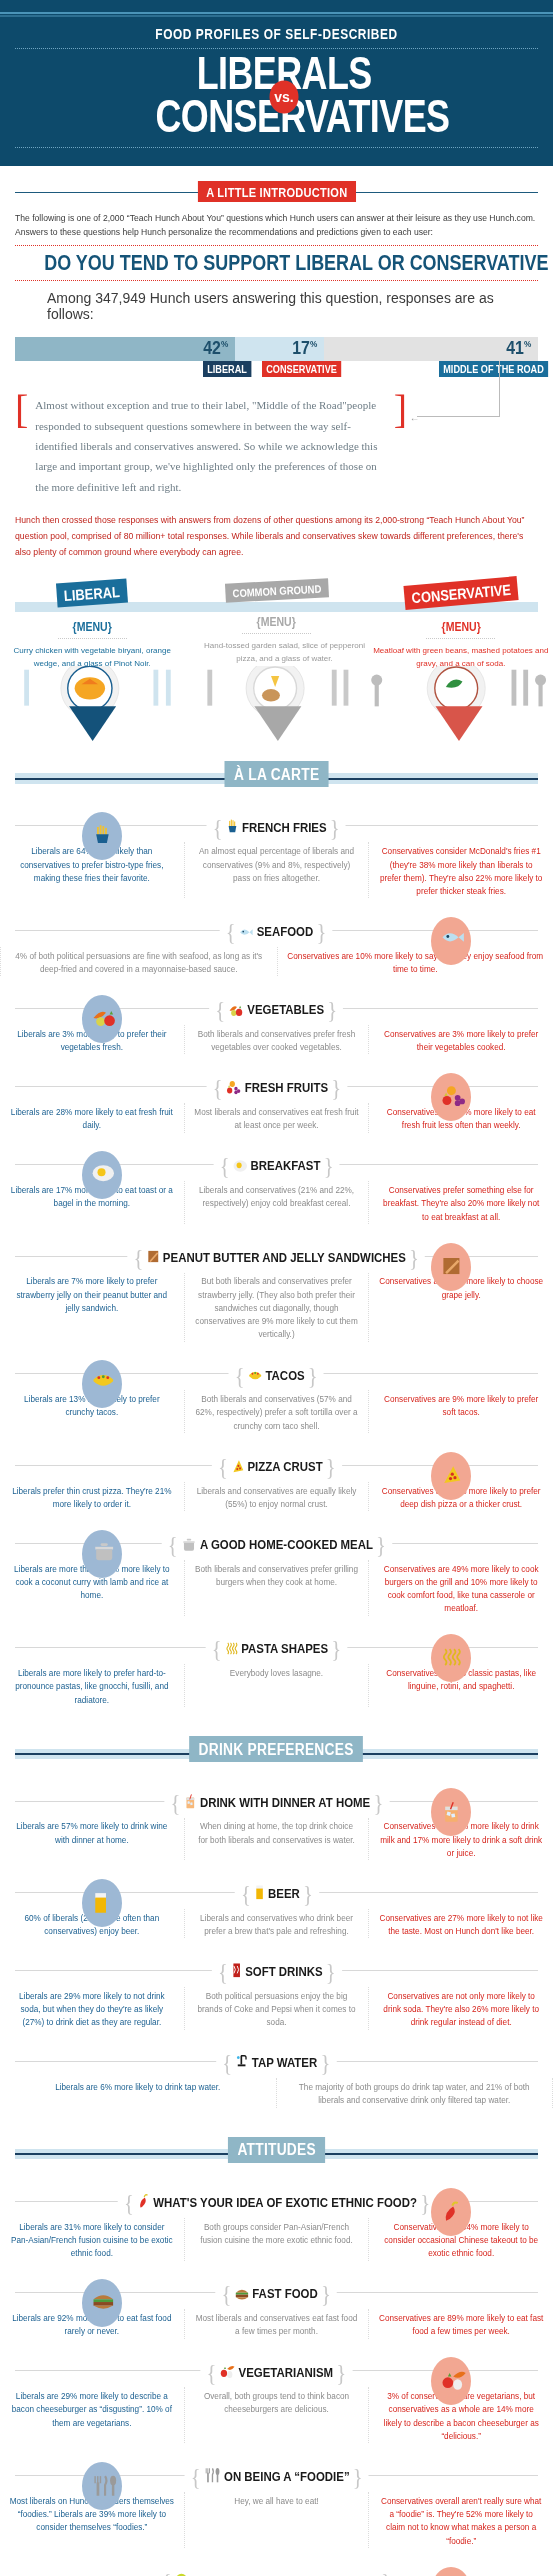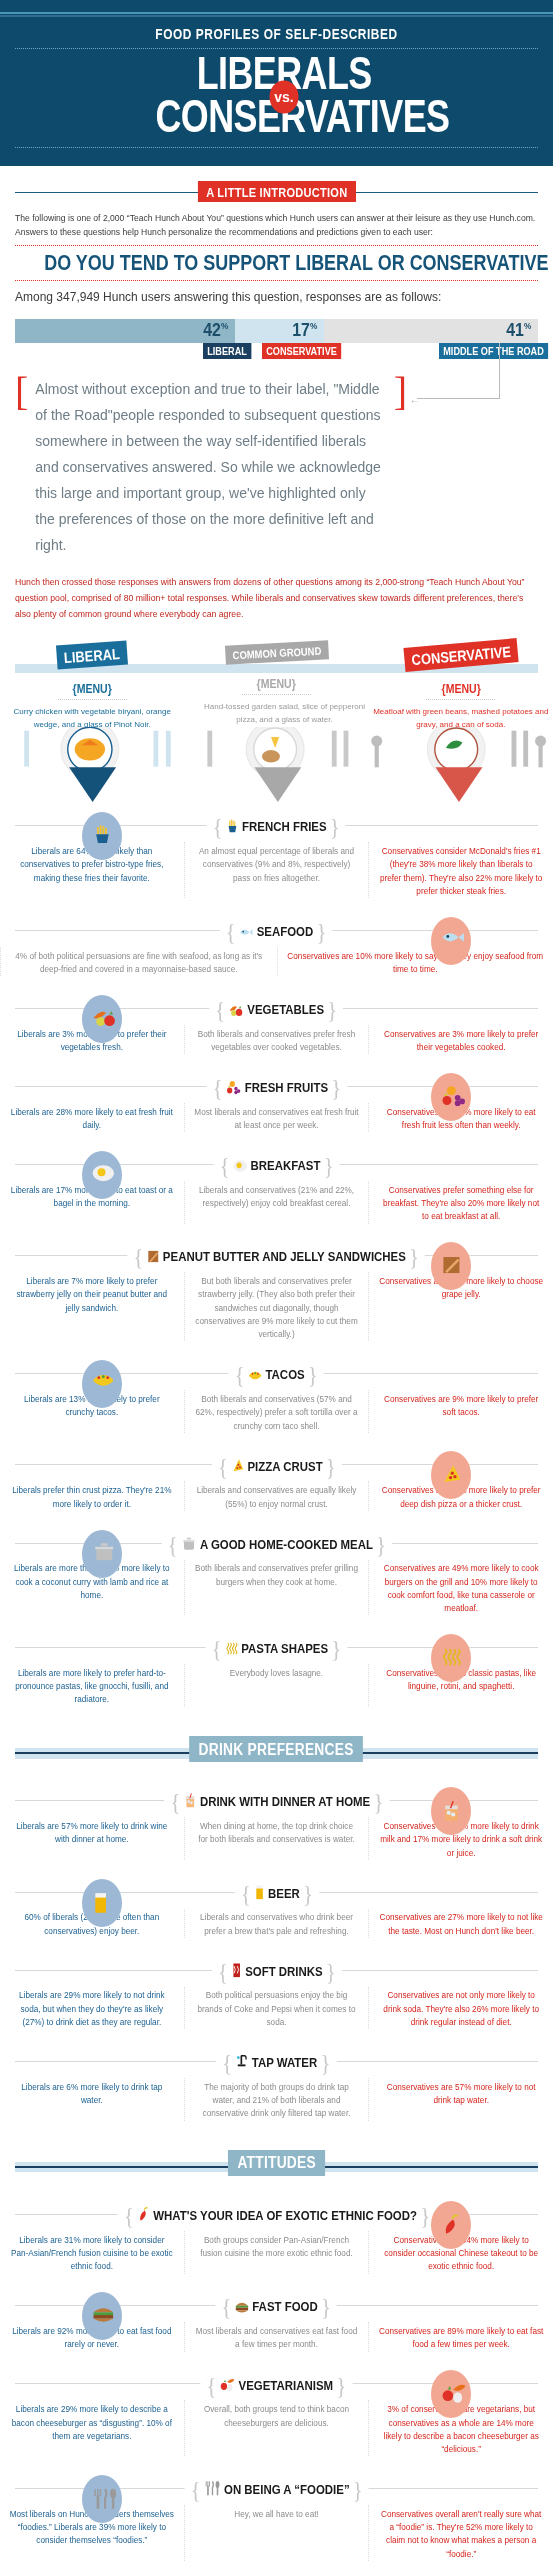--- a/index.html
+++ b/index.html
@@ -92,21 +92,21 @@
   .red-dotted { border-top: 1.4px dotted #e03127; margin: 2.8px 15px; }
   .question {
     text-align: center;
     color: #155478;
     font-family: "Liberation Sans Narrow","Liberation Sans", sans-serif;
     font-weight: bold; font-size: 21.4px;
     transform: scaleX(0.84);
     padding: 2.1px 0 1.4px 0;
     white-space: nowrap;
   }
-  .among { font-size: 12px; color: #3b3b3b; padding: 5.5px 15px 0 15px; }
+  .among { font-size: 14px; color: #3b3b3b; padding: 5.5px 15px 0 15px; margin-left: 32px; }
 
   
   .barwrap { margin: 7px 15px 0 15px; position: relative; height: 32px; }
   .bar { display: flex; height: 32px; }
   .bar .seg { position: relative; margin-top: 8px; }
   .bar .seg span.pct {
     position: absolute; right: 4.1px; bottom: 1.4px;
     font-family: "Liberation Sans Narrow","Liberation Sans", sans-serif;
     font-weight: bold; font-size: 18.7px; color: #1d4f6b;
     transform: scaleX(0.85);
@@ -130,22 +130,22 @@
   .lbl-cons { background: #e03127; }
   .lbl-mid { background: #1a6e9b; }
 
   .note-box {
     margin: 8.3px 15px 0 15px;
     position: relative;
     display: flex; align-items: stretch;
   }
   .brk { color: #e03127; font-size: 40px; line-height: .85; font-weight: 300; font-family: "Liberation Serif", serif; }
   .note-text {
-    font-size: 14px; line-height: 1.85; color: #6e7d86;
-    padding: 2.8px 7px; flex: 1;
+    font-size: 11px; line-height: 1.85; color: #6e7d86;
+    padding: 2.8px 7px; flex: 1; font-family: Liberation Serif, serif;
   }
   .arrow-note { position: relative; width: 131px; }
   .arrow-note:before {
     content:"←"; position: absolute; left: 2.8px; top: 19.4px; color:#999; font-size:9.7px;
   }
   .arrow-note:after {
     content:""; position:absolute; left:9.7px; top:23.5px; width:83px; height:0.7px; background:#bbb;
   }
   .arrow-riser { position:absolute; left:92px; top:-32px; width:0.7px; height:55px; background:#bbb; }
 
@@ -346,20 +346,25 @@
         <rect x="740" y="5" width="7" height="52" fill="#c0c0c0"></rect>
         <rect x="757" y="5" width="7" height="52" fill="#c0c0c0"></rect>
         <circle cx="782" cy="20" r="8" fill="#bdbdbd"></circle>
           <rect x="779" y="22" width="6" height="36" fill="#bdbdbd"></rect>
         <path d="M630 58 L698 58 L664 108 Z" fill="#d8554a"></path>
       </g>
     </svg>
   </div>
 
   <div id="sections-root">
+      <div class="blue-banner-wrap"><div class="lines">
+          <div class="l1"></div>
+          <div class="l2"></div>
+          <div class="l3"></div>
+        </div><span class="blue-banner">À LA CARTE</span></div>
       <div class="topic">
         <div class="topic-head"><div class="hline"></div><span class="topic-title"><span class="brace">{</span> <span class="icn topic-icon"><svg width="15" height="15" viewBox="0 0 24 24">
                 <rect x="6" y="3" width="2" height="9" fill="#f2c12e"></rect>
                 <rect x="9" y="1" width="2" height="11" fill="#f2c12e"></rect>
                 <rect x="12" y="2" width="2" height="10" fill="#f2c12e"></rect>
                 <rect x="15" y="4" width="2" height="8" fill="#f2c12e"></rect>
                 <path d="M5 11h14l-2 10H7z" fill="#1a5f90"></path>
               </svg></span><span>FRENCH FRIES</span> <span class="brace">}</span></span></div>
         <div class="topic-cols">
           <div class="badge-dot badge-left">
@@ -644,21 +649,20 @@
       <div class="topic">
         <div class="topic-head"><div class="hline"></div><span class="topic-title"><span class="brace">{</span> <span class="icn topic-icon"><svg width="15" height="16.6" viewBox="0 0 24 26">
                 <path d="M10 4 h6 a3 3 0 0 1 3 3 v3" stroke="#1a1a1a" stroke-width="2.4" fill="none"></path>
                 <rect x="9" y="4" width="3" height="14" fill="#1a1a1a"></rect>
                 <rect x="4" y="18" width="14" height="3" fill="#1a1a1a"></rect>
                 <circle cx="5" cy="7" r="2.4" fill="#3fb5e8"></circle>
               </svg></span><span>TAP WATER</span> <span class="brace">}</span></span></div>
         <div class="topic-cols">
           <div class="tcol left">Liberals are 6% more likely to drink tap water.</div>
           <div class="tcol mid">The majority of both groups do drink tap water, and 21% of both liberals and conservative drink only filtered tap water.</div>
-          <div class="tcol right">Conservatives are 57% more likely to not drink tap water.</div>
         </div>
       </div>
       <div class="blue-banner-wrap"><div class="lines">
           <div class="l1"></div>
           <div class="l2"></div>
           <div class="l3"></div>
         </div><span class="blue-banner">ATTITUDES</span></div>
       <div class="topic">
         <div class="topic-head"><div class="hline"></div><span class="topic-title"><span class="brace">{</span> <span class="icn topic-icon"><svg width="15" height="16.6" viewBox="0 0 24 26">
                 <path d="M6 23 q-2 -10 8 -16 q4 6 -1 11 q-3 4 -7 5z" fill="#e03127"></path>

